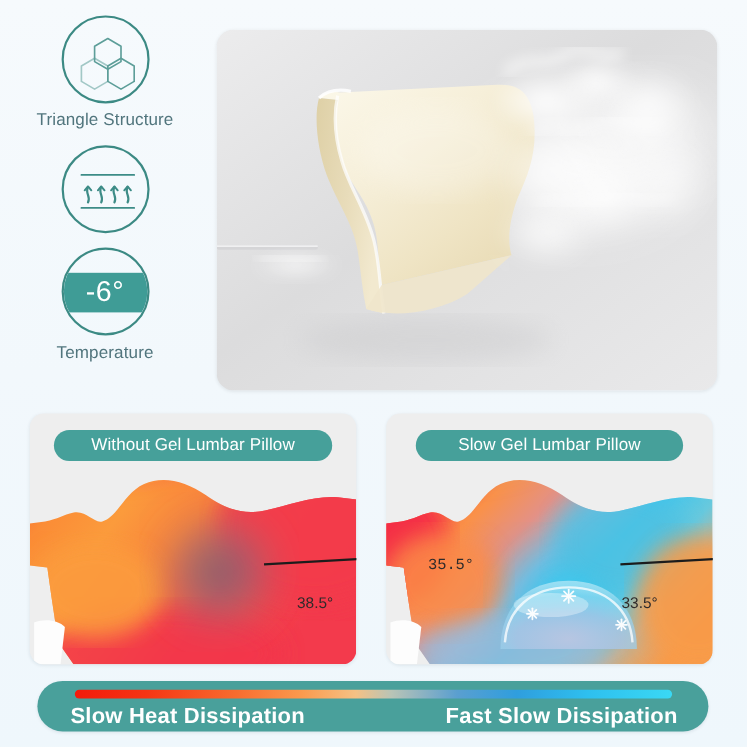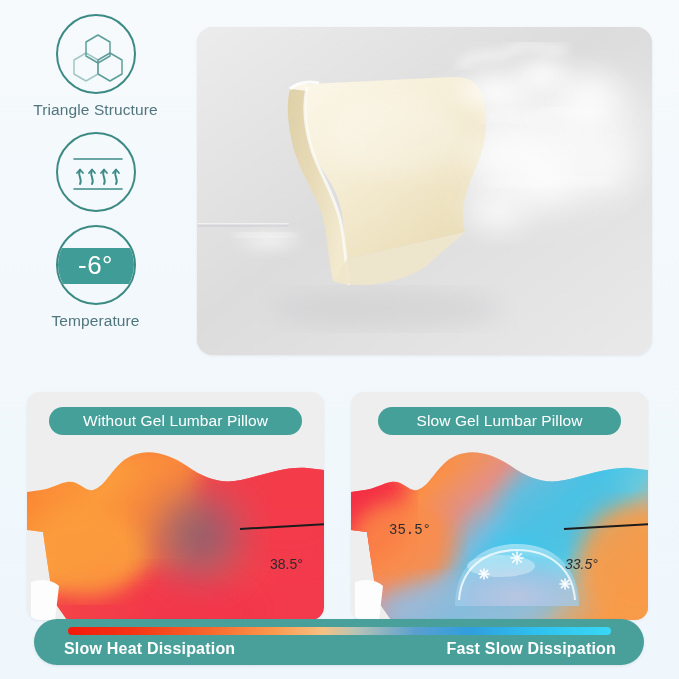--- a/index.html
+++ b/index.html
@@ -84,21 +84,21 @@
     background:
       radial-gradient(ellipse 70% 80% at 30% 25%, #ececed 0%, rgba(236,236,237,0) 70%),
       linear-gradient(160deg, #e3e3e4 0%, #dededf 35%, #d9d9da 62%, #e8e8e9 100%);
     box-shadow: 0 1px 3px rgba(0,0,0,0.07);
   }
   .photo-inner { position: absolute; inset: 0; }
 
   
   .compare-row {
     position: absolute;
-    left: 0; top: 392px;
+    left: 0; top: 376px;
     width: 618px; height: 232px;
   }
   .compare-panel {
     position: absolute;
     top: 0;
     width: 297px; height: 228px;
     border-radius: 13px;
     background: #eeeeee;
     overflow: hidden;
     box-shadow: 0 1px 3px rgba(20,40,60,0.07);
@@ -175,21 +175,21 @@
       #f5c184 47%,
       #b9c4b6 53%,
       #5a9fd0 64%,
       #2f9ede 74%,
       #2ec0ef 86%,
       #3ad8f4 100%);
   }
   .legend-label {
     position: absolute;
     top: 21px;
-    font-size: 16px;
+    font-size: 20px;
     font-weight: bold;
     color: #ffffff;
     white-space: nowrap;
     letter-spacing: 0.2px;
   }
   .legend-left  { left: 30px; }
   .legend-right { right: 28px; }
 </style>
 </head>
 <body>
@@ -485,21 +485,21 @@
                   <line x1="-3.6" y1="3.6" x2="3.6" y2="-3.6"></line>
               </g>
             </g>
           </g>
         </svg>
       </div>
 
       <div class="temp-tag" style="left:38px; top:130px;font-family:Liberation Mono, monospace;">35.5°</div>
 
       <div class="temp-line" style="left:213px; top:136px; width:92px; transform:rotate(-3.2deg); transform-origin:left center;"></div>
-      <div class="temp-tag" style="left:214px; top:164px;font-style:italic;">33.5°</div>
+      <div class="temp-tag" style="left:214px; top:164px;">33.5°</div>
     </div>
   </div>
 
   <div class="legend-bar">
     <div class="legend-gradient"></div>
     <div class="legend-label legend-left">Slow Heat Dissipation</div>
     <div class="legend-label legend-right">Fast Slow Dissipation</div>
   </div>
 
 </div>

